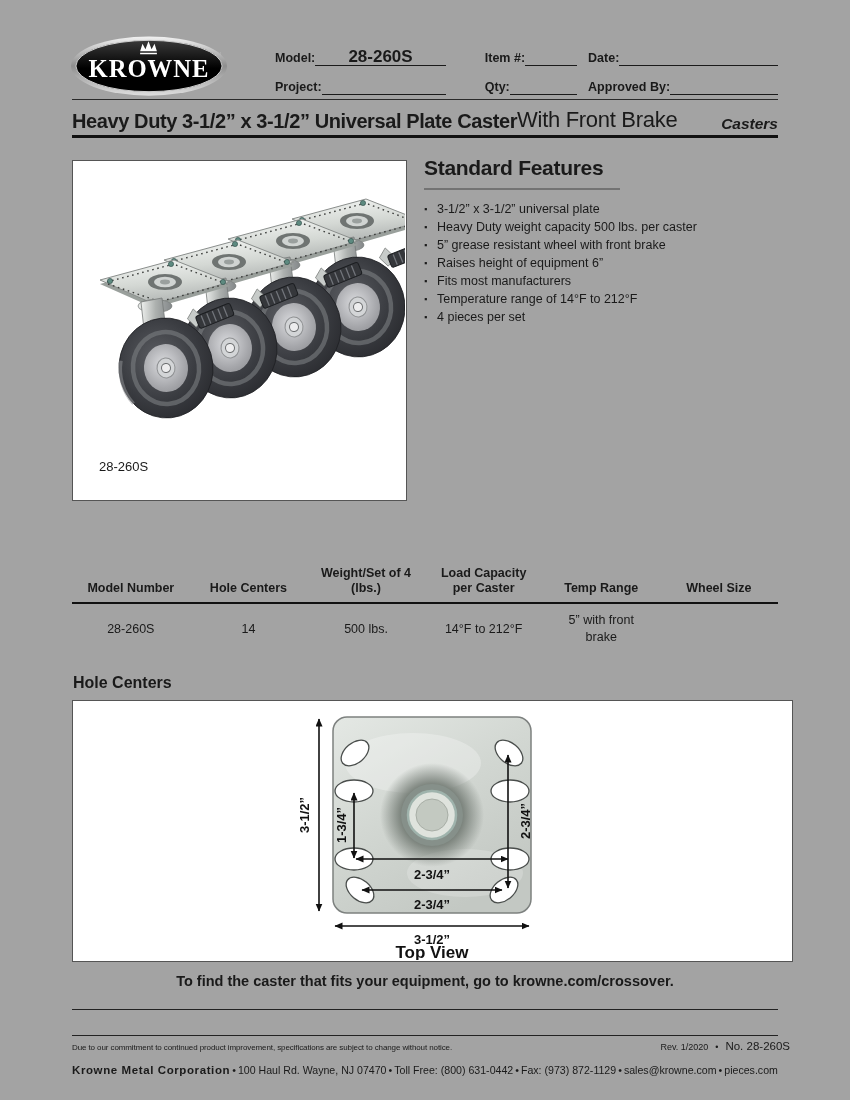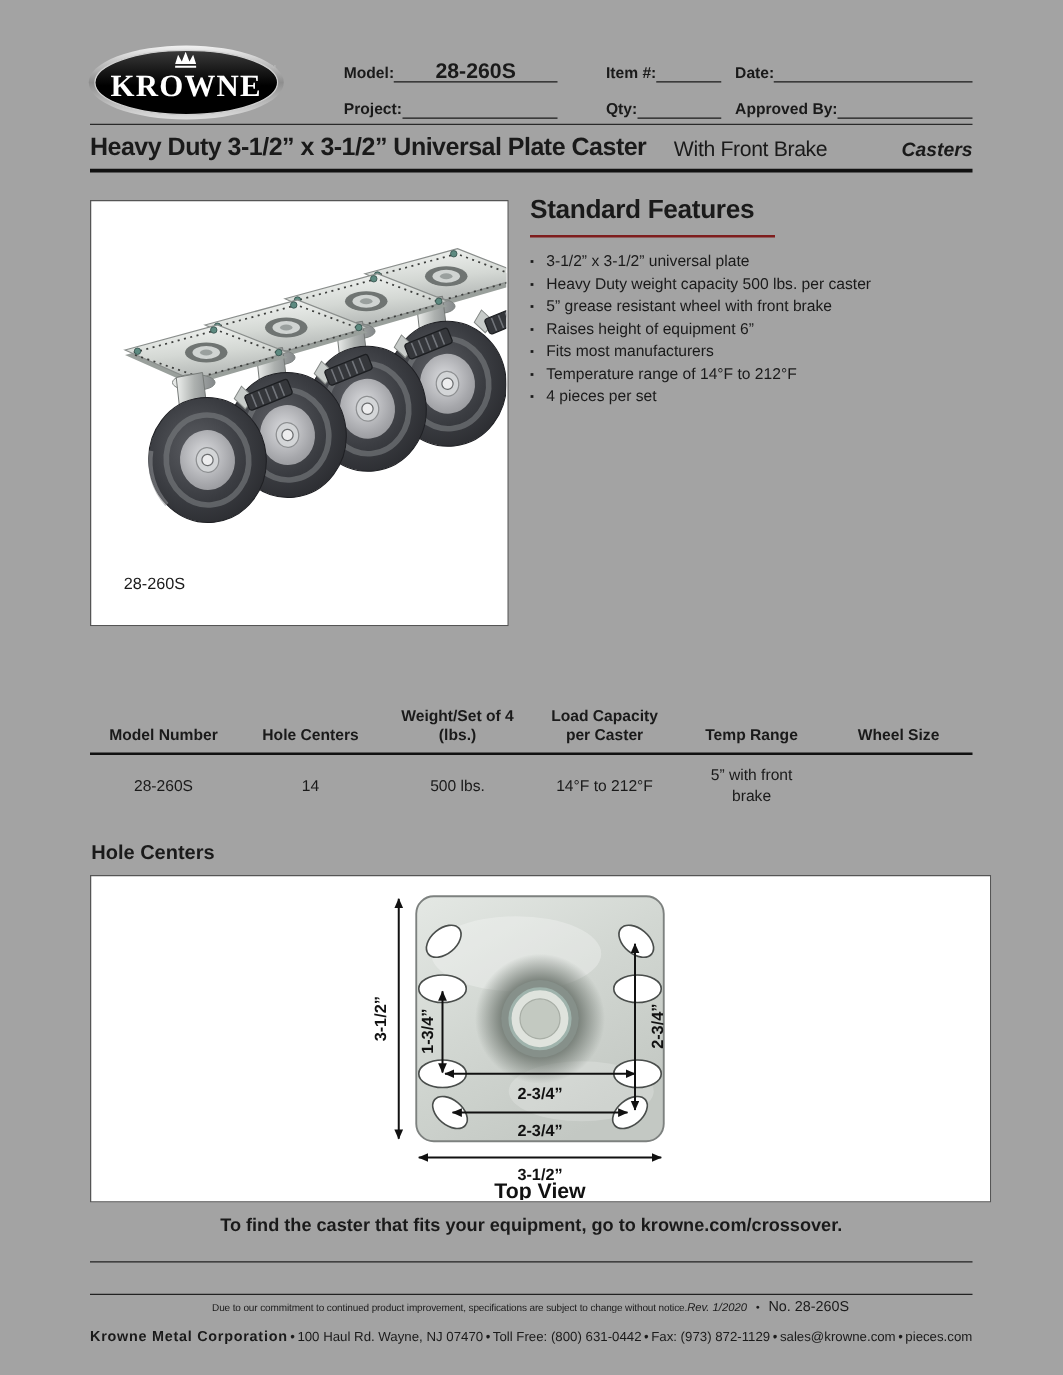--- a/index.html
+++ b/index.html
@@ -13,33 +13,33 @@
   .field{display:flex;align-items:flex-end;}
   .f1{width:196px;margin-right:10px;padding-left:38px;}
   .f2{width:106px;margin-right:11px;padding-left:29px;}
   .f3{width:218px;}
   .field .lbl{font-weight:bold;white-space:nowrap;padding-bottom:1px;}
   .field .line{flex:1;border-bottom:1.6px solid #1a1a1a;text-align:center;
                font-weight:bold;font-size:17px;line-height:17px;padding-bottom:0;}
   .rule-thin{position:absolute;left:72px;right:72px;top:99px;border-top:1.6px solid #2a2a2a;}
   .title-row{position:absolute;left:72px;right:72px;top:107px;display:flex;align-items:flex-end;}
   .t-main{font-weight:bold;font-size:20px;letter-spacing:-0.4px;white-space:nowrap;}
-  .t-sub{font-size:17px;letter-spacing:-0.3px;margin-left:22px;white-space:nowrap;}
+  .t-sub{font-size:22px;letter-spacing:-0.3px;margin-left:0;white-space:nowrap;}
   .t-cat{margin-left:auto;font-weight:bold;font-size:15.5px;font-style:italic;}
   .rule-thick{position:absolute;left:72px;right:72px;top:135px;border-top:3.5px solid #111;}
 
   
   .photo-box{position:absolute;left:72px;top:160px;width:335px;height:341px;
              border:1.5px solid #555;box-sizing:border-box;background:#fff;}
   .photo-box svg{position:absolute;left:0;top:0;}
   .photo-caption{position:absolute;left:26px;top:298px;font-size:13px;}
 
   
   .features{position:absolute;left:424px;top:156px;width:356px;}
-  .features h2{margin:0;font-size:21px;letter-spacing:-0.3px;border-bottom:2px solid #7f1d1d;
+  .features h2{margin:0;font-size:21px;letter-spacing:-0.3px;border-bottom:2px solid #737373;
                padding-bottom:8px;width:196px;}
   .features ul{list-style:none;margin:10px 0 0 0;padding:0;}
   .features li{position:relative;font-size:12.5px;line-height:18px;padding-left:13px;}
   .features .blt{position:absolute;left:0;top:0;font-size:9px;line-height:18px;}
 
   
   .spec-table{position:absolute;left:72px;top:566px;width:706px;}
   .thead{display:flex;align-items:flex-end;font-weight:bold;font-size:12.5px;line-height:15px;
          text-align:center;padding-bottom:6px;border-bottom:2.5px solid #111;}
   .trow{display:flex;align-items:center;font-size:12.5px;line-height:17px;text-align:center;
@@ -53,25 +53,25 @@
                border:1.5px solid #555;box-sizing:border-box;background:#fff;}
 
   
   .crossover{position:absolute;left:72px;right:72px;top:973px;text-align:center;
              font-weight:bold;font-size:14.5px;}
   .f-rule1{position:absolute;left:72px;right:72px;top:1009px;border-top:1.6px solid #222;}
   .footer-main{position:absolute;left:72px;right:72px;top:1064px;display:flex;
                align-items:baseline;justify-content:space-between;font-size:10.6px;white-space:nowrap;}
   .footer-main .co{font-weight:bold;font-size:11.5px;letter-spacing:0.6px;}
   .f-rule2{position:absolute;left:72px;right:72px;top:1035px;border-top:1.6px solid #222;}
-  .footer-bottom{position:absolute;left:72px;right:73px;top:1040px;display:flex;
-                 justify-content:center;align-items:baseline;}
+  .footer-bottom{position:absolute;left:72px;right:60px;top:1040px;display:flex;
+                 justify-content:space-between;align-items:baseline;}
   .disclaimer{font-size:8px;letter-spacing:-0.1px;}
   .rev-block{display:flex;align-items:baseline;gap:7px;}
-  .rev{font-size:9px;font-style:italic;}
+  .rev{font-size:9px;}
   .docno{font-size:11.5px;}
 </style>
 </head>
 <body>
 
 <div class="page">
 
   <div class="logo">
     <svg width="158" height="62" viewBox="0 0 160 62">
       <defs>

